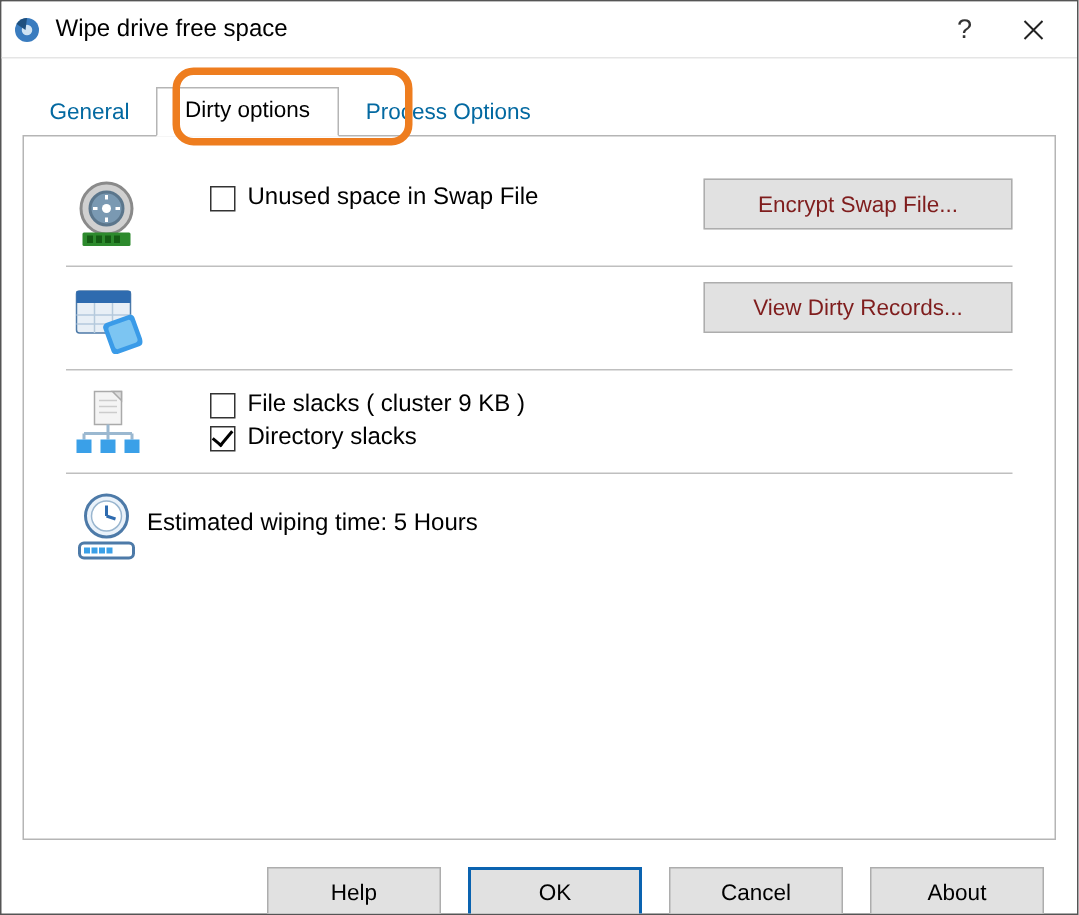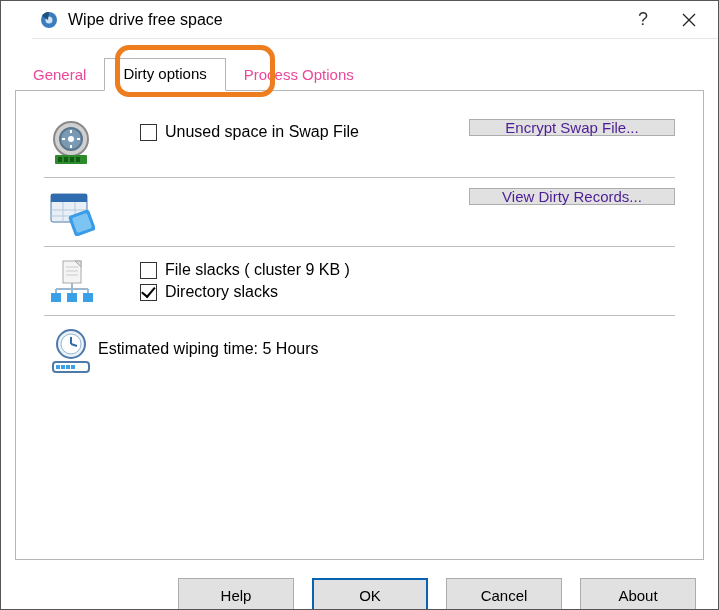--- a/index.html
+++ b/index.html
@@ -12,21 +12,20 @@
     border: 1px solid #555;
   }
 
   
   .titlebar {
     height: 38px;
     display: flex; align-items: center;
     padding: 0 6px 0 8px;
     border-bottom: 1px solid #e5e5e5;
     background: #fff;
-    margin-left: 31px;
   }
   .titlebar .app-icon { width: 18px; height: 18px; margin-right: 10px; }
   .titlebar .title { flex: 1; font-size: 16px; color: #000; }
   .titlebar .ctl { width: 46px; height: 38px; display:flex; align-items:center; justify-content:center; color:#333; }
   .titlebar .ctl svg, .titlebar .ctl span { pointer-events: none; }
 
   
   .tabrow {
     display: flex; align-items: flex-end;
     padding: 18px 10px 0 14px;
@@ -35,21 +34,21 @@
   .tab {
     padding: 6px 18px 8px;
     font-size: 15px;
     color: #000;
     position: relative;
     top: 1px;
     background: #fff;
   }
   .tab.inactive {
     border: none;
-    color: #ec4899;
+    color: #0369a1;
   }
   .tab.active {
     border: 1px solid #b5b5b5;
     border-bottom: 1px solid #fff;
     z-index: 2;
   }
 
   
   .tab-highlight {
     position: absolute;
@@ -78,25 +77,25 @@
   .sep { border-top: 1px solid #bfbfbf; }
 
   .icon48 { width: 54px; flex: 0 0 54px; display:flex; justify-content:center; }
 
   .opts { flex: 1; padding-left: 26px; }
   .optline { display:flex; align-items:center; margin: 4px 16px; font-size:16px; }
   .optline.indent { padding-left: 24px; }
 
   .right-btn {
     width: 206px;
-    height: 17px;
+    height: 34px;
     background: #e1e1e1;
     border: 1px solid #adadad;
     font-size: 15px;
-    color: #4c1d95;
+    color: #7f1d1d;
     display:flex; align-items:center; justify-content:center;
     cursor: default;
   }
 
   
   .cb {
     width: 17px; height: 17px;
     border: 1px solid #333;
     margin-right: 8px;
     display:inline-flex; align-items:center; justify-content:center;

